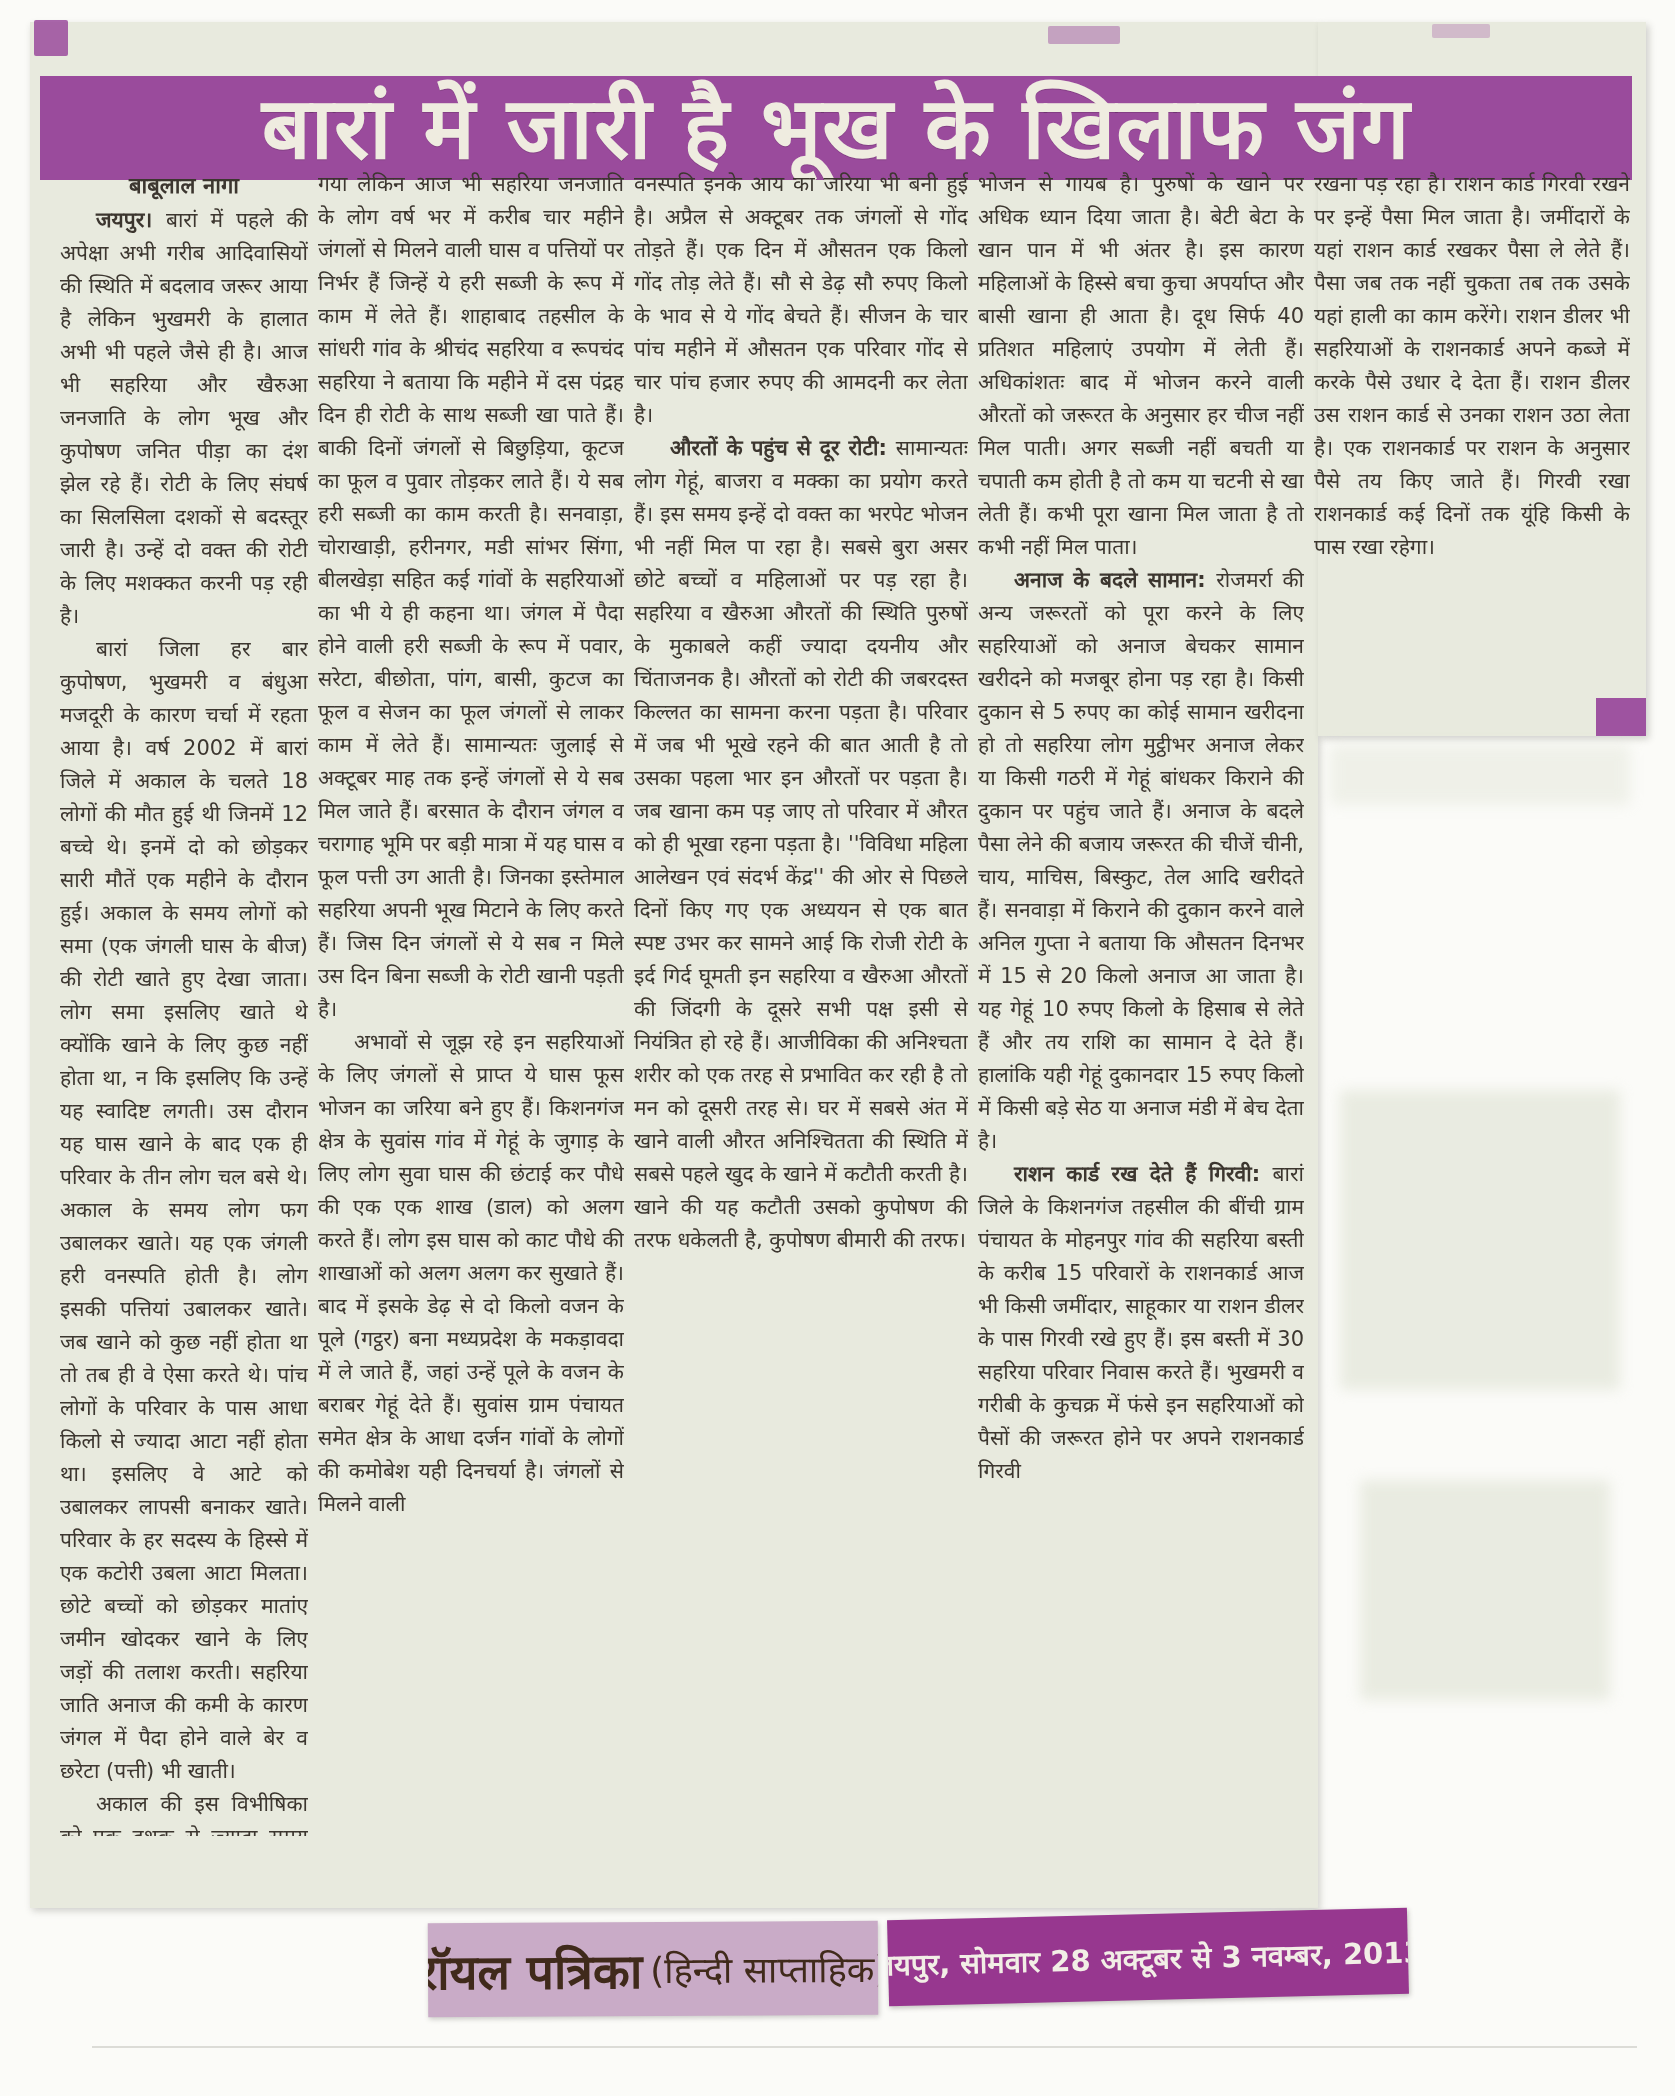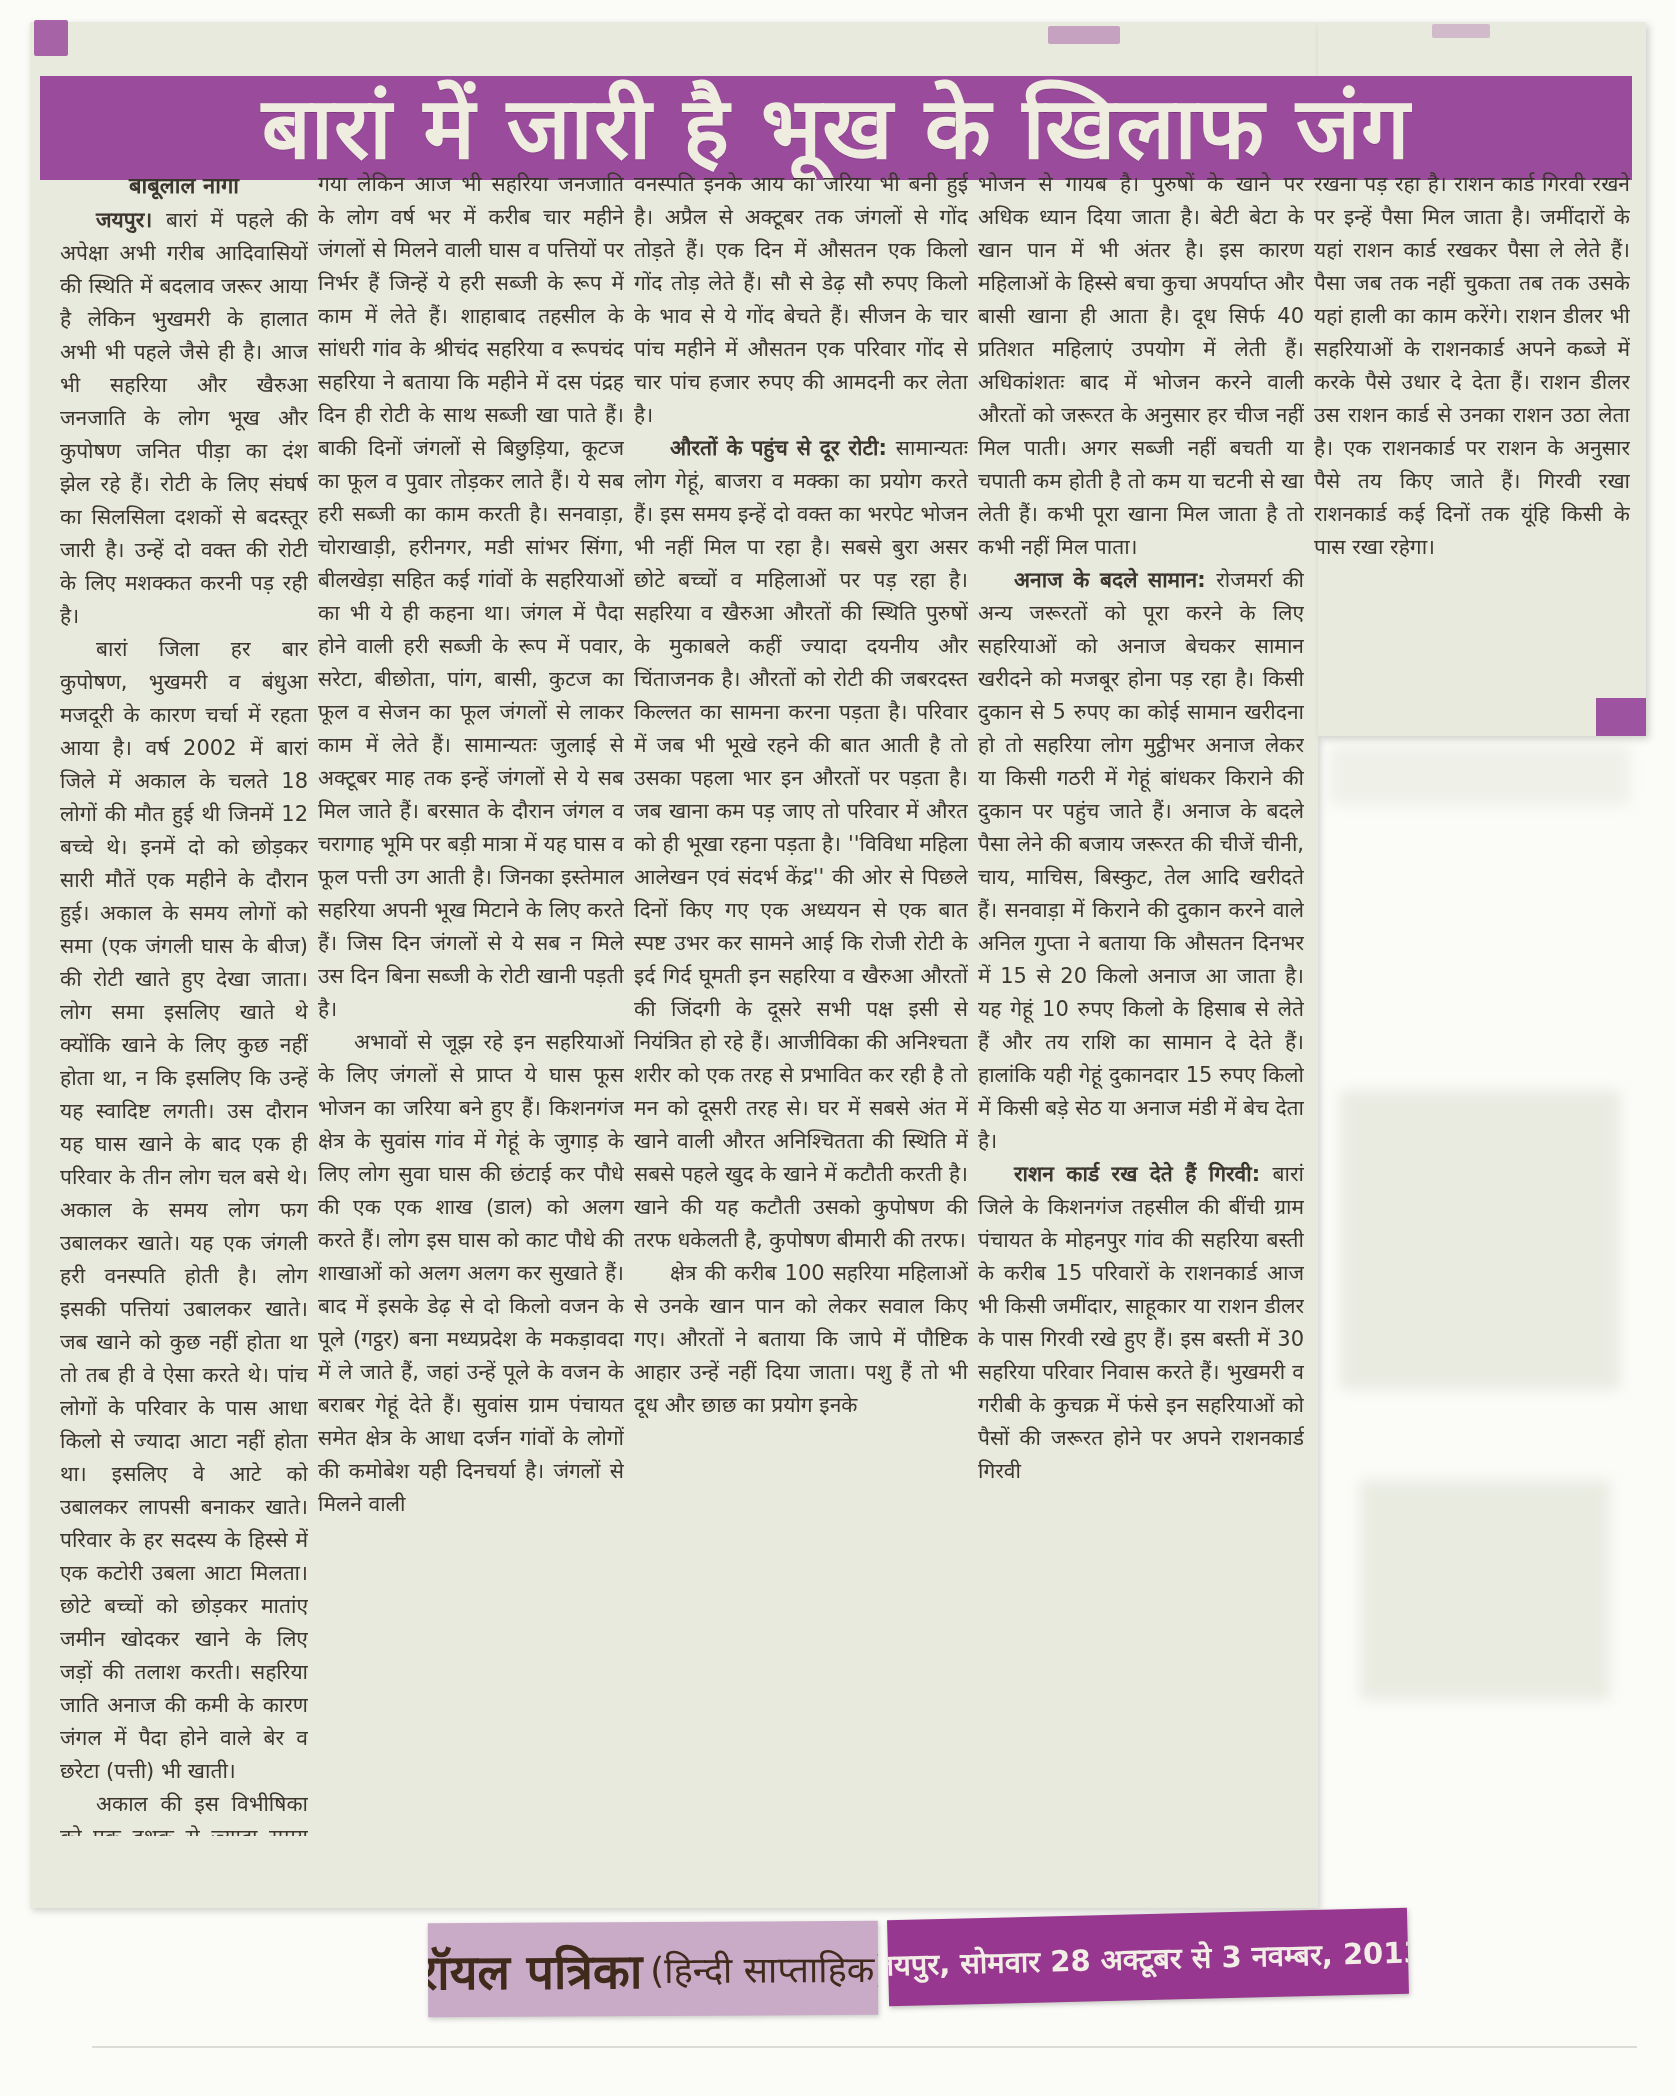--- a/index.html
+++ b/index.html
@@ -92,21 +92,20 @@
       <p class="para">बारां जिला हर बार कुपोषण, भुखमरी व बंधुआ मजदूरी के कारण चर्चा में रहता आया है। वर्ष 2002 में बारां जिले में अकाल के चलते 18 लोगों की मौत हुई थी जिनमें 12 बच्चे थे। इनमें दो को छोड़कर सारी मौतें एक महीने के दौरान हुई। अकाल के समय लोगों को समा (एक जंगली घास के बीज) की रोटी खाते हुए देखा जाता। लोग समा इसलिए खाते थे क्योंकि खाने के लिए कुछ नहीं होता था, न कि इसलिए कि उन्हें यह स्वादिष्ट लगती। उस दौरान यह घास खाने के बाद एक ही परिवार के तीन लोग चल बसे थे। अकाल के समय लोग फग उबालकर खाते। यह एक जंगली हरी वनस्पति होती है। लोग इसकी पत्तियां उबालकर खाते। जब खाने को कुछ नहीं होता था तो तब ही वे ऐसा करते थे। पांच लोगों के परिवार के पास आधा किलो से ज्यादा आटा नहीं होता था। इसलिए वे आटे को उबालकर लापसी बनाकर खाते। परिवार के हर सदस्य के हिस्से में एक कटोरी उबला आटा मिलता। छोटे बच्चों को छोड़कर मातांए जमीन खोदकर खाने के लिए जड़ों की तलाश करती। सहरिया जाति अनाज की कमी के कारण जंगल में पैदा होने वाले बेर व छरेटा (पत्ती) भी खाती।</p>
       <p class="para">अकाल की इस विभीषिका को एक दशक से ज्यादा समय गुजर</p>
     </div>
   <div class="col" style="flex:0 0 306px;">
       <p class="para cont">गया लेकिन आज भी सहरिया जनजाति के लोग वर्ष भर में करीब चार महीने जंगलों से मिलने वाली घास व पत्तियों पर निर्भर हैं जिन्हें ये हरी सब्जी के रूप में काम में लेते हैं। शाहाबाद तहसील के सांधरी गांव के श्रीचंद सहरिया व रूपचंद सहरिया ने बताया कि महीने में दस पंद्रह दिन ही रोटी के साथ सब्जी खा पाते हैं। बाकी दिनों जंगलों से बिछुड़िया, कूटज का फूल व पुवार तोड़कर लाते हैं। ये सब हरी सब्जी का काम करती है। सनवाड़ा, चोराखाड़ी, हरीनगर, मडी सांभर सिंगा, बीलखेड़ा सहित कई गांवों के सहरियाओं का भी ये ही कहना था। जंगल में पैदा होने वाली हरी सब्जी के रूप में पवार, सरेटा, बीछोता, पांग, बासी, कुटज का फूल व सेजन का फूल जंगलों से लाकर काम में लेते हैं। सामान्यतः जुलाई से अक्टूबर माह तक इन्हें जंगलों से ये सब मिल जाते हैं। बरसात के दौरान जंगल व चरागाह भूमि पर बड़ी मात्रा में यह घास व फूल पत्ती उग आती है। जिनका इस्तेमाल सहरिया अपनी भूख मिटाने के लिए करते हैं। जिस दिन जंगलों से ये सब न मिले उस दिन बिना सब्जी के रोटी खानी पड़ती है।</p>
       <p class="para">अभावों से जूझ रहे इन सहरियाओं के लिए जंगलों से प्राप्त ये घास फूस भोजन का जरिया बने हुए हैं। किशनगंज क्षेत्र के सुवांस गांव में गेहूं के जुगाड़ के लिए लोग सुवा घास की छंटाई कर पौधे की एक एक शाख (डाल) को अलग करते हैं। लोग इस घास को काट पौधे की शाखाओं को अलग अलग कर सुखाते हैं। बाद में इसके डेढ़ से दो किलो वजन के पूले (गट्ठर) बना मध्यप्रदेश के मकड़ावदा में ले जाते हैं, जहां उन्हें पूले के वजन के बराबर गेहूं देते हैं। सुवांस ग्राम पंचायत समेत क्षेत्र के आधा दर्जन गांवों के लोगों की कमोबेश यही दिनचर्या है। जंगलों से मिलने वाली</p>
     </div>
   <div class="col" style="flex:0 0 334px;">
       <p class="para cont">वनस्पति इनके आय का जरिया भी बनी हुई है। अप्रैल से अक्टूबर तक जंगलों से गोंद तोड़ते हैं। एक दिन में औसतन एक किलो गोंद तोड़ लेते हैं। सौ से डेढ़ सौ रुपए किलो के भाव से ये गोंद बेचते हैं। सीजन के चार पांच महीने में औसतन एक परिवार गोंद से चार पांच हजार रुपए की आमदनी कर लेता है।</p>
       <p class="para"><b>औरतों के पहुंच से दूर रोटी: </b>सामान्यतः लोग गेहूं, बाजरा व मक्का का प्रयोग करते हैं। इस समय इन्हें दो वक्त का भरपेट भोजन भी नहीं मिल पा रहा है। सबसे बुरा असर छोटे बच्चों व महिलाओं पर पड़ रहा है। सहरिया व खैरुआ औरतों की स्थिति पुरुषों के मुकाबले कहीं ज्यादा दयनीय और चिंताजनक है। औरतों को रोटी की जबरदस्त किल्लत का सामना करना पड़ता है। परिवार में जब भी भूखे रहने की बात आती है तो उसका पहला भार इन औरतों पर पड़ता है। जब खाना कम पड़ जाए तो परिवार में औरत को ही भूखा रहना पड़ता है। ''विविधा महिला आलेखन एवं संदर्भ केंद्र'' की ओर से पिछले दिनों किए गए एक अध्ययन से एक बात स्पष्ट उभर कर सामने आई कि रोजी रोटी के इर्द गिर्द घूमती इन सहरिया व खैरुआ औरतों की जिंदगी के दूसरे सभी पक्ष इसी से नियंत्रित हो रहे हैं। आजीविका की अनिश्चता शरीर को एक तरह से प्रभावित कर रही है तो मन को दूसरी तरह से। घर में सबसे अंत में खाने वाली औरत अनिश्चितता की स्थिति में सबसे पहले खुद के खाने में कटौती करती है। खाने की यह कटौती उसको कुपोषण की तरफ धकेलती है, कुपोषण बीमारी की तरफ।</p>
-      <p class="para">क्षेत्र की करीब 100 सहरिया महिलाओं से उनके खान पान को लेकर सवाल किए गए। औरतों ने बताया कि जापे में पौष्टिक आहार उन्हें नहीं दिया जाता। पशु हैं तो भी दूध और छाछ का प्रयोग इनके</p>
     </div>
   <div class="col" style="flex:0 0 326px;">
       <p class="para cont">भोजन से गायब है। पुरुषों के खाने पर अधिक ध्यान दिया जाता है। बेटी बेटा के खान पान में भी अंतर है। इस कारण महिलाओं के हिस्से बचा कुचा अपर्याप्त और बासी खाना ही आता है। दूध सिर्फ 40 प्रतिशत महिलाएं उपयोग में लेती हैं। अधिकांशतः बाद में भोजन करने वाली औरतों को जरूरत के अनुसार हर चीज नहीं मिल पाती। अगर सब्जी नहीं बचती या चपाती कम होती है तो कम या चटनी से खा लेती हैं। कभी पूरा खाना मिल जाता है तो कभी नहीं मिल पाता।</p>
       <p class="para"><b>अनाज के बदले सामान: </b>रोजमर्रा की अन्य जरूरतों को पूरा करने के लिए सहरियाओं को अनाज बेचकर सामान खरीदने को मजबूर होना पड़ रहा है। किसी दुकान से 5 रुपए का कोई सामान खरीदना हो तो सहरिया लोग मुट्ठीभर अनाज लेकर या किसी गठरी में गेहूं बांधकर किराने की दुकान पर पहुंच जाते हैं। अनाज के बदले पैसा लेने की बजाय जरूरत की चीजें चीनी, चाय, माचिस, बिस्कुट, तेल आदि खरीदते हैं। सनवाड़ा में किराने की दुकान करने वाले अनिल गुप्ता ने बताया कि औसतन दिनभर में 15 से 20 किलो अनाज आ जाता है। यह गेहूं 10 रुपए किलो के हिसाब से लेते हैं और तय राशि का सामान दे देते हैं। हालांकि यही गेहूं दुकानदार 15 रुपए किलो में किसी बड़े सेठ या अनाज मंडी में बेच देता है।</p>
       <p class="para"><b>राशन कार्ड रख देते हैं गिरवी: </b>बारां जिले के किशनगंज तहसील की बींची ग्राम पंचायत के मोहनपुर गांव की सहरिया बस्ती के करीब 15 परिवारों के राशनकार्ड आज भी किसी जमींदार, साहूकार या राशन डीलर के पास गिरवी रखे हुए हैं। इस बस्ती में 30 सहरिया परिवार निवास करते हैं। भुखमरी व गरीबी के कुचक्र में फंसे इन सहरियाओं को पैसों की जरूरत होने पर अपने राशनकार्ड गिरवी</p>
     </div>
   <div class="col" style="flex:0 0 316px;">
       <p class="para cont">रखना पड़ रहा है। राशन कार्ड गिरवी रखने पर इन्हें पैसा मिल जाता है। जमींदारों के यहां राशन कार्ड रखकर पैसा ले लेते हैं। पैसा जब तक नहीं चुकता तब तक उसके यहां हाली का काम करेंगे। राशन डीलर भी सहरियाओं के राशनकार्ड अपने कब्जे में करके पैसे उधार दे देता हैं। राशन डीलर उस राशन कार्ड से उनका राशन उठा लेता है। एक राशनकार्ड पर राशन के अनुसार पैसे तय किए जाते हैं। गिरवी रखा राशनकार्ड कई दिनों तक यूंहि किसी के पास रखा रहेगा।</p>
     </div>
 </div>

